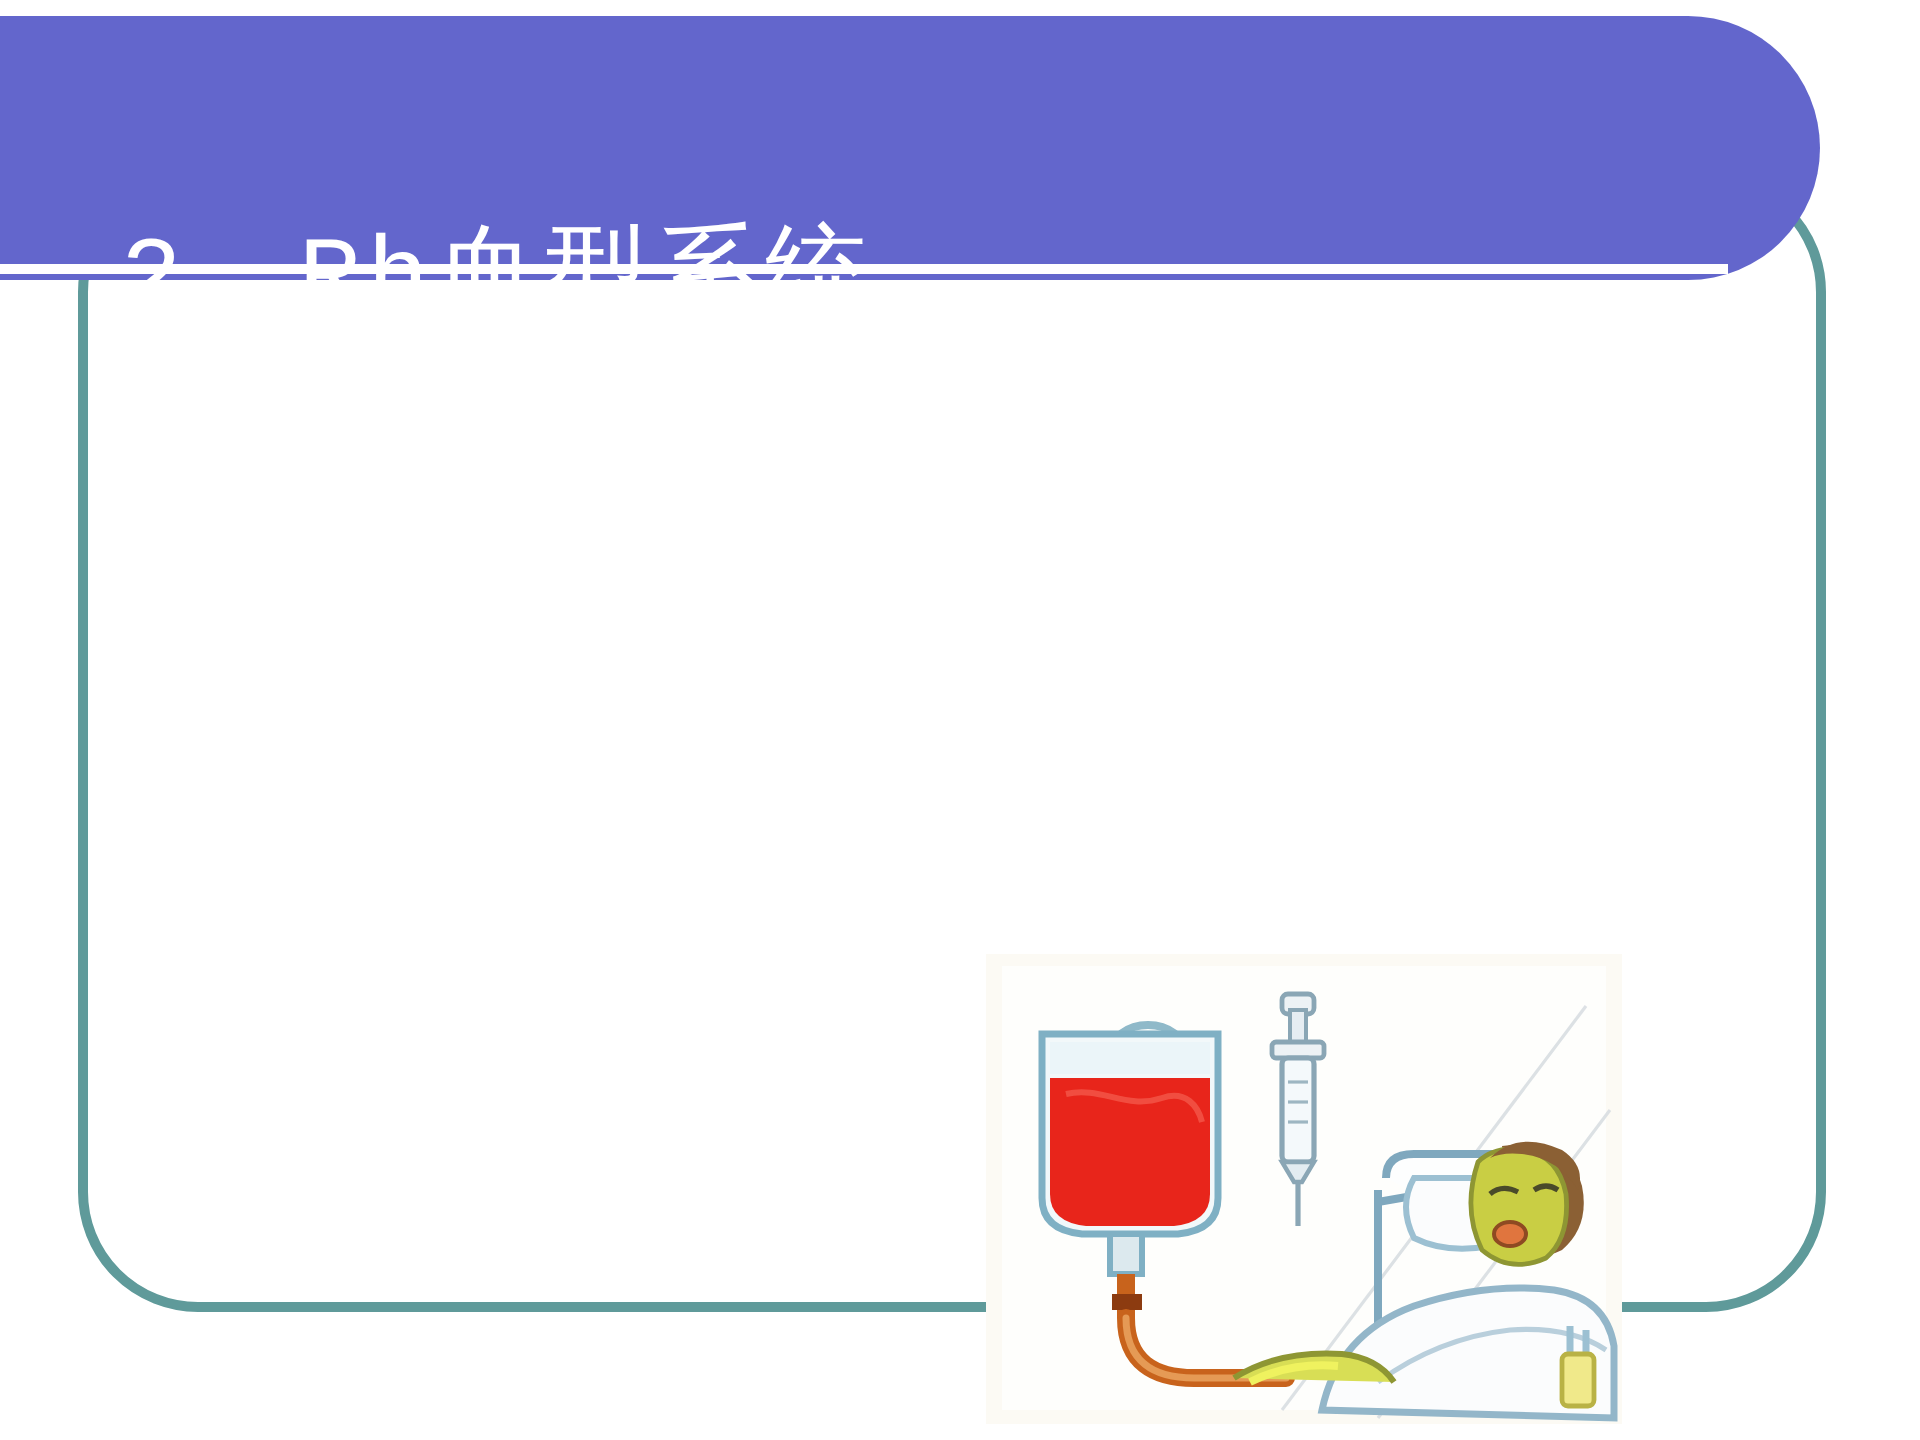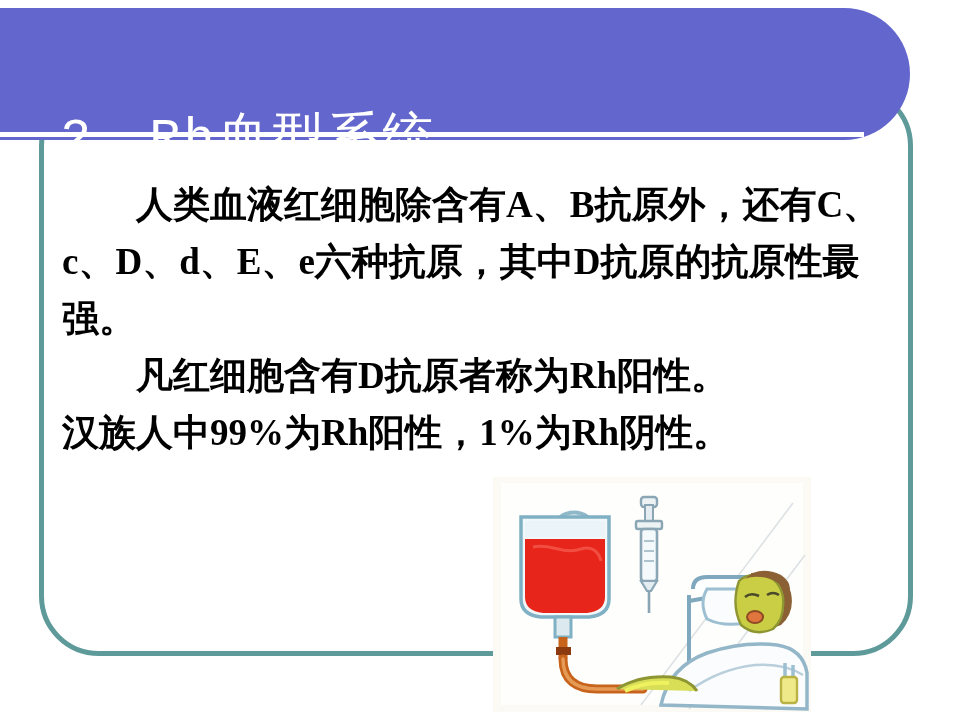--- a/index.html
+++ b/index.html
@@ -102,25 +102,20 @@
 
 <div id="slide">
 
   <div class="frame"></div>
 
   <div class="title-banner">
     <div class="title-underline"></div>
   </div>
   <div class="title-text">2、Rh血型系统</div>
 
-  <div class="body-block">
-    <p class="para">人类血液红细胞除含有A、B抗原外，还有C、c、D、d、E、e六种抗原，其中D抗原的抗原性最强。</p>
-    <p class="para">凡红细胞含有D抗原者称为Rh阳性。</p>
-    <p class="para no-indent">汉族人中99%为Rh阳性，1%为Rh阴性。</p>
-  </div>
 
   <div class="illus">
     <svg width="318" height="235" viewBox="0 0 318 235" xmlns="http://www.w3.org/2000/svg">
       <defs>
         <clipPath id="clipAll">
             <rect x="0" y="0" width="318" height="235"></rect>
           </clipPath>
       </defs>
       <g clip-path="url(#clipAll)">
 

